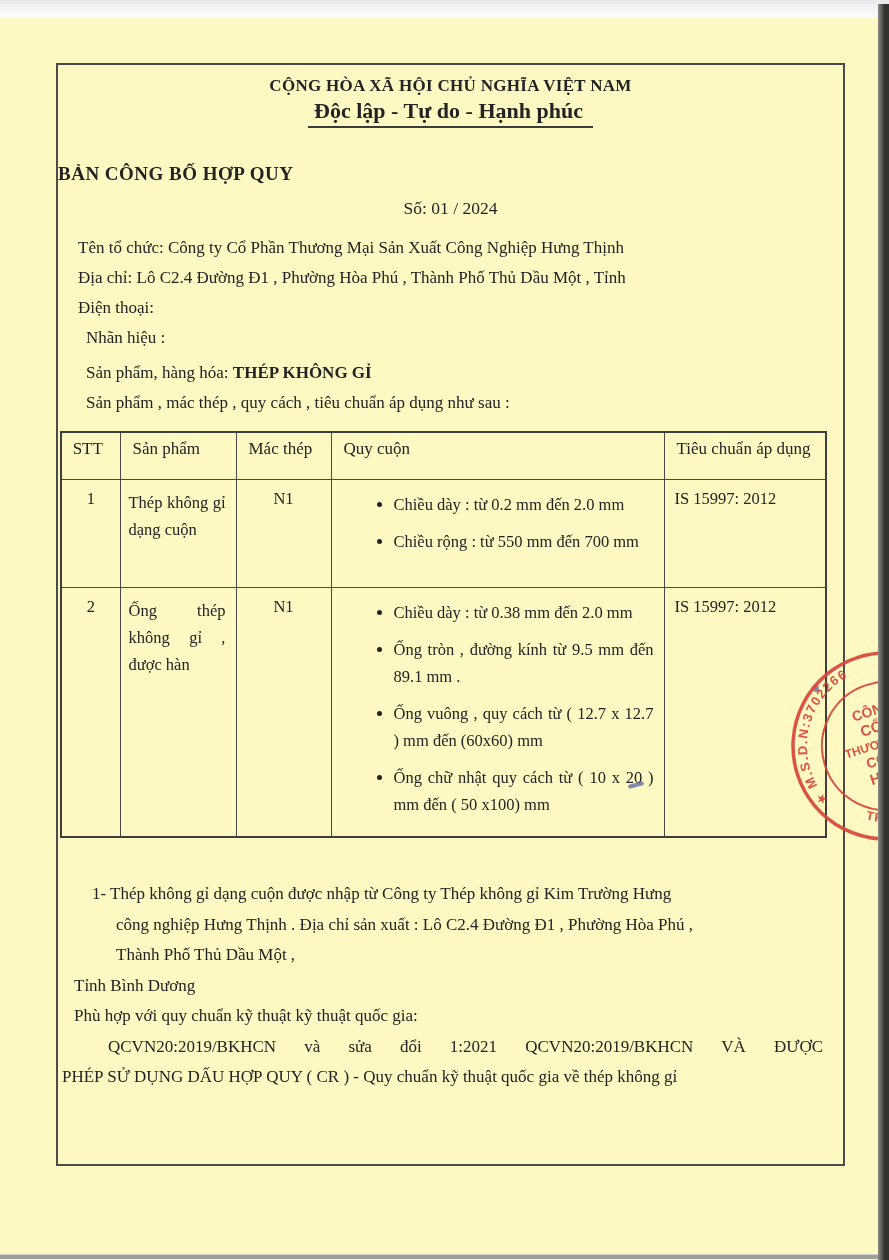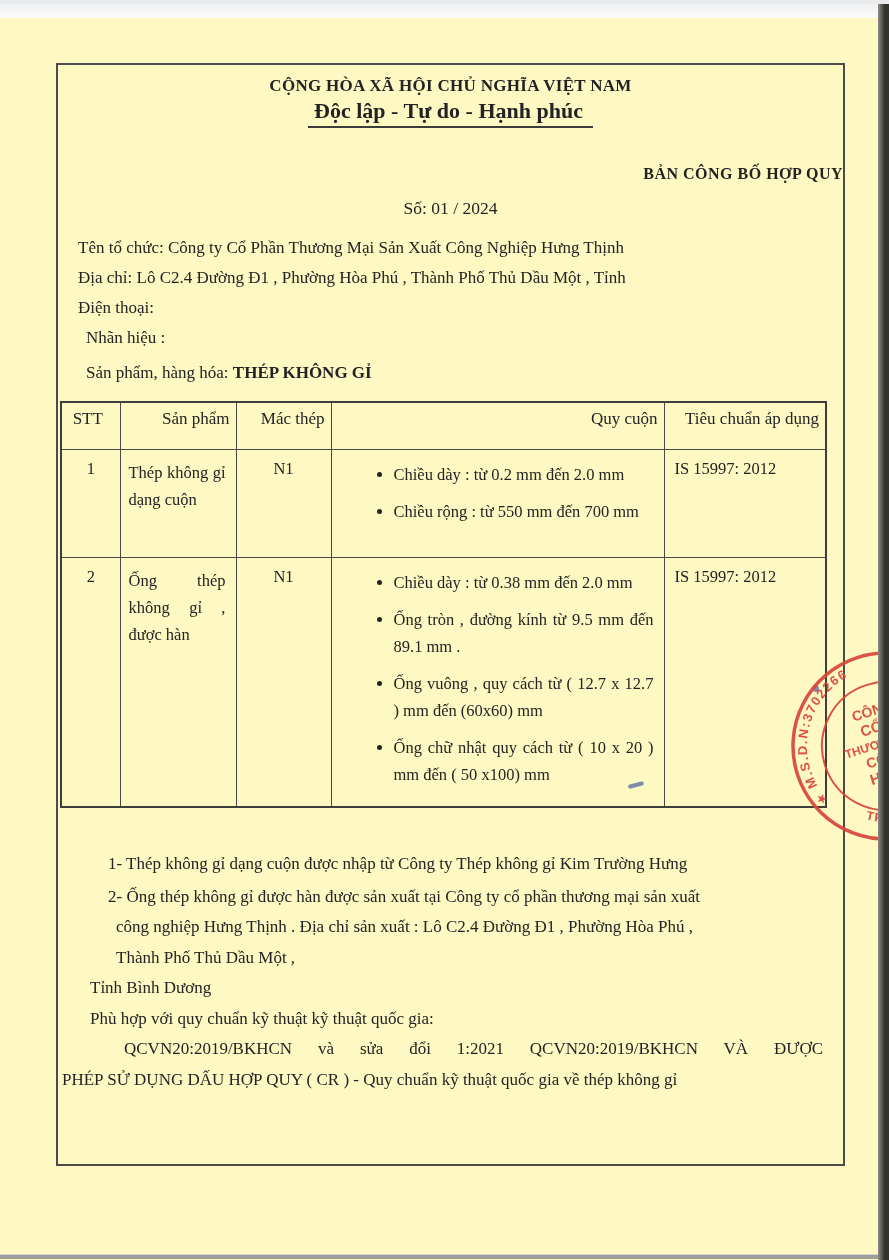--- a/index.html
+++ b/index.html
@@ -17,52 +17,52 @@
     background:#9d9d9b;box-shadow:0 -1px 0 #d2d2cf;z-index:29;}
 
   .border-box{
     position:absolute;left:56px;top:59px;width:789px;height:1103px;
     border:2px solid #4c4c4a;box-sizing:border-box;z-index:5;
     background:transparent;
   }
   .nat-title{margin-top:9px;text-align:center;font-weight:bold;font-size:17px;line-height:24px;letter-spacing:.3px;}
   .motto{text-align:center;font-weight:bold;font-size:22px;line-height:24px;margin-top:1px;}
   .motto-inner{display:inline-block;border-bottom:2px solid #3c3c3a;padding:0 10px 3px 6px;}
-  .doc-title{margin:31px 0 0;text-align:right;font-weight:bold;font-size:16px;line-height:30px;letter-spacing:.5px;}
+  .doc-title{margin:31px 0 0;text-align:left;font-weight:bold;font-size:19px;line-height:30px;letter-spacing:.5px;}
   .doc-number{margin-top:7px;text-align:center;font-size:17.5px;line-height:24px;}
 
   p.body-line{margin:0;padding:0 16px 0 20px;font-size:17px;line-height:30px;}
   p.first{margin-top:13px;}
   p.indent{padding-left:28px;}
   p.gap{margin-top:5px;}
   .bold{font-weight:bold;}
 
   table.spec{
     border-collapse:collapse;table-layout:fixed;
     margin:13px 0 0 2px;width:765px;
     font-size:16.5px;
   }
   table.spec th,table.spec td{
     border:1.6px solid #4a4a48;vertical-align:top;
     font-weight:normal;overflow:hidden;
   }
   table.spec{border:2.2px solid #3e3e3c;}
-  th.h-cell{height:40px;text-align:right;padding:6px 6px 0 12px;font-size:17px;}
+  th.h-cell{height:40px;text-align:left;padding:6px 6px 0 12px;font-size:17px;}
   th.c-stt{text-align:center;padding-left:0;}
   td.c-center{text-align:center;padding-top:9px;}
   td.c-product{padding:9px 10px 0 8px;text-align:justify;line-height:27px;}
   td.c-standard{padding:9px 6px 0 10px;}
   td.c-specs{padding:0 8px 0 0;}
   td.r1{height:97px;}
   td.r2{height:238px;}
   ul.spec-list{margin:11px 0 0;padding-left:62px;}
   ul.spec-list li{text-align:justify;line-height:27px;margin-bottom:10px;padding-right:2px;}
 
   .notes{margin-top:41px;font-size:17px;line-height:30.5px;}
-  .notes div{padding:0 16px 0 32px;}
+  .notes div{padding:0 16px 0 16px;}
   .n1l1{text-indent:18px;}
   .n2l1{text-indent:18px;margin-top:2px;}
   .n2l2,.n2l3{padding-left:58px !important;}
   .n5l1{text-indent:34px;text-align:justify;text-align-last:justify;padding-right:20px !important;}
   .n5l2{padding-left:4px !important;text-align:justify;}
 
   .stamp{position:absolute;left:776px;top:632px;z-index:8;opacity:.92;}
   .stamp text{font-family:"Liberation Sans","DejaVu Sans",sans-serif;font-weight:bold;}
 
   .pen-mark{position:absolute;background:#3d4f9e;opacity:.65;border-radius:2px;z-index:6;}
@@ -86,20 +86,21 @@
     <div class="doc-number">Số: 01 / 2024</div>
 
     <p class="body-line first">Tên tổ chức: Công ty Cổ Phần Thương Mại Sản Xuất Công Nghiệp Hưng Thịnh</p>
     <p class="body-line">Địa chỉ: Lô C2.4 Đường Đ1 , Phường Hòa Phú , Thành Phố Thủ Dầu Một , Tỉnh</p>
     <p class="body-line">Điện thoại:</p>
     <p class="body-line indent">Nhãn hiệu :</p>
     <p class="body-line indent gap">
       <span>Sản phẩm, hàng hóa:</span>
       <span class="bold">THÉP KHÔNG GỈ</span>
     </p>
+    <p class="body-line indent">Sản phẩm , mác thép , quy cách , tiêu chuẩn áp dụng như sau :</p>
 
     <table class="spec">
       <colgroup>
         <col style="width:59px">
           <col style="width:116px">
           <col style="width:95px">
           <col style="width:333px">
           <col style="width:162px">
       </colgroup>
       <tbody>
@@ -134,21 +135,20 @@
             <li>Ống chữ nhật quy cách từ ( 10 x 20 ) mm đến ( 50 x100) mm</li>
           </ul>
         </td>
         <td class="c-standard r2">IS 15997: 2012</td>
       </tr>
     </tbody>
       </table>
 
     <div class="notes">
       <div class="n1l1">1- Thép không gỉ dạng cuộn được nhập từ Công ty Thép không gỉ Kim Trường Hưng</div>
-      <div class="n2l1">2- Ống thép không gỉ được hàn được sản xuất tại Công ty cổ phần thương mại sản xuất</div>
       <div class="n2l2">công nghiệp Hưng Thịnh . Địa chỉ sản xuất : Lô C2.4 Đường Đ1 , Phường Hòa Phú ,</div>
       <div class="n2l3">Thành Phố Thủ Dầu Một ,</div>
       <div class="n3">Tỉnh Bình Dương</div>
       <div class="n4">Phù hợp với quy chuẩn kỹ thuật kỹ thuật quốc gia:</div>
       <div class="n5l1">QCVN20:2019/BKHCN và sửa đổi 1:2021 QCVN20:2019/BKHCN VÀ ĐƯỢC</div>
       <div class="n5l2">PHÉP SỬ DỤNG DẤU HỢP QUY ( CR ) -  Quy chuẩn kỹ thuật quốc gia về thép không gỉ</div>
     </div>
   </div>
 
   <svg class="stamp" width="220" height="220" viewBox="0 0 220 220" xmlns="http://www.w3.org/2000/svg">

